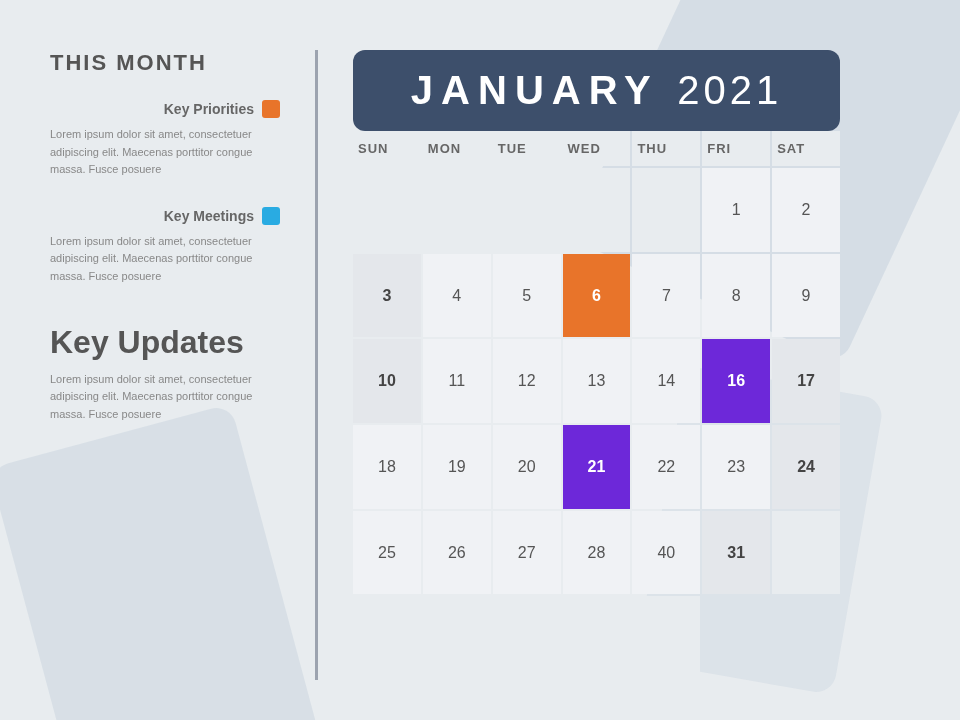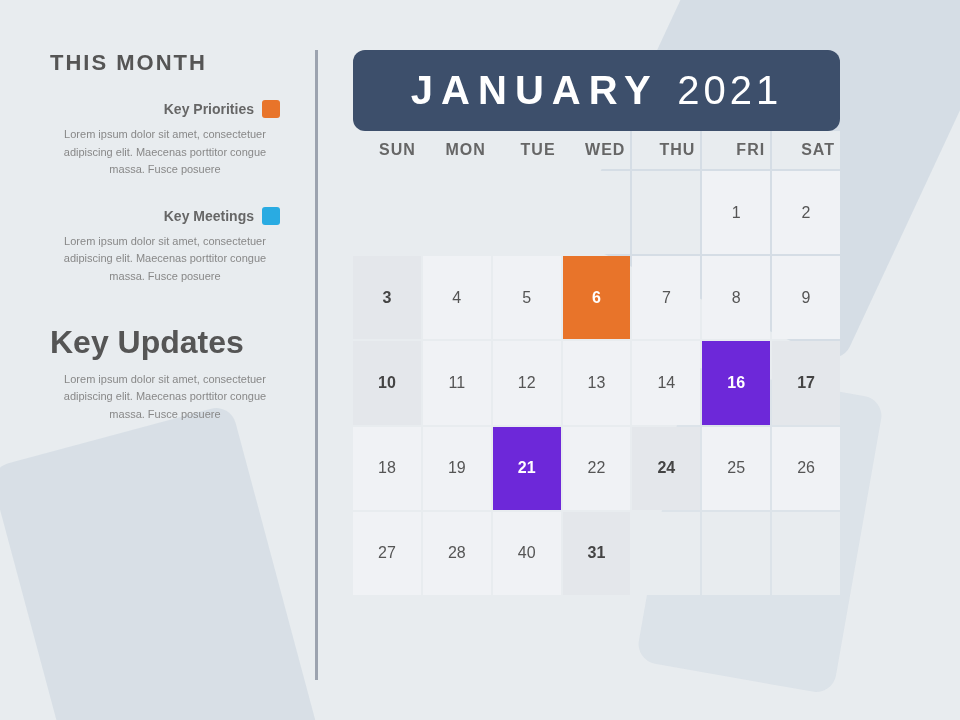--- a/index.html
+++ b/index.html
@@ -89,21 +89,21 @@
       flex-shrink: 0;
     }
 
     .dot-orange { background: #E8742A; }
     .dot-blue { background: #29ABE2; }
 
     .section-text {
       font-size: 11px;
       color: #888;
       line-height: 1.6;
-      text-align: center;
+      text-align: left;
       margin-bottom: 28px;
     }
 
     .key-updates-title {
       font-size: 32px;
       font-weight: 700;
       color: #555;
       margin-bottom: 10px;
       margin-top: 10px;
     }
@@ -146,23 +146,23 @@
     .calendar-grid {
       flex: 1;
       display: grid;
       grid-template-columns: repeat(7, 1fr);
       grid-template-rows: auto repeat(6, 1fr);
       gap: 2px;
     }
 
     .day-header {
       background: #e8ecef;
-      text-align: right;
+      text-align: left;
       padding: 10px 5px;
-      font-size: 16px;
+      font-size: 13px;
       font-weight: 600;
       color: #666;
       letter-spacing: 1px;
     }
 
     .day-cell {
       background: #f0f2f5;
       display: flex;
       align-items: center;
       justify-content: center;
@@ -263,22 +263,24 @@
       <div class="day-cell sunday">10</div>
       <div class="day-cell">11</div>
       <div class="day-cell">12</div>
       <div class="day-cell">13</div>
       <div class="day-cell">14</div>
       <div class="day-cell highlighted-blue">16</div>
 
       <div class="day-cell sunday">17</div>
       <div class="day-cell">18</div>
       <div class="day-cell">19</div>
+      <div class="day-cell">20</div>
       <div class="day-cell highlighted-blue">21</div>
       <div class="day-cell">22</div>
+      <div class="day-cell">23</div>
 
       <div class="day-cell sunday">24</div>
       <div class="day-cell">25</div>
       <div class="day-cell">26</div>
       <div class="day-cell">27</div>
       <div class="day-cell">28</div>
       <div class="day-cell">40</div>
 
       <div class="day-cell sunday">31</div>
       <div class="day-cell empty-bg"></div>

